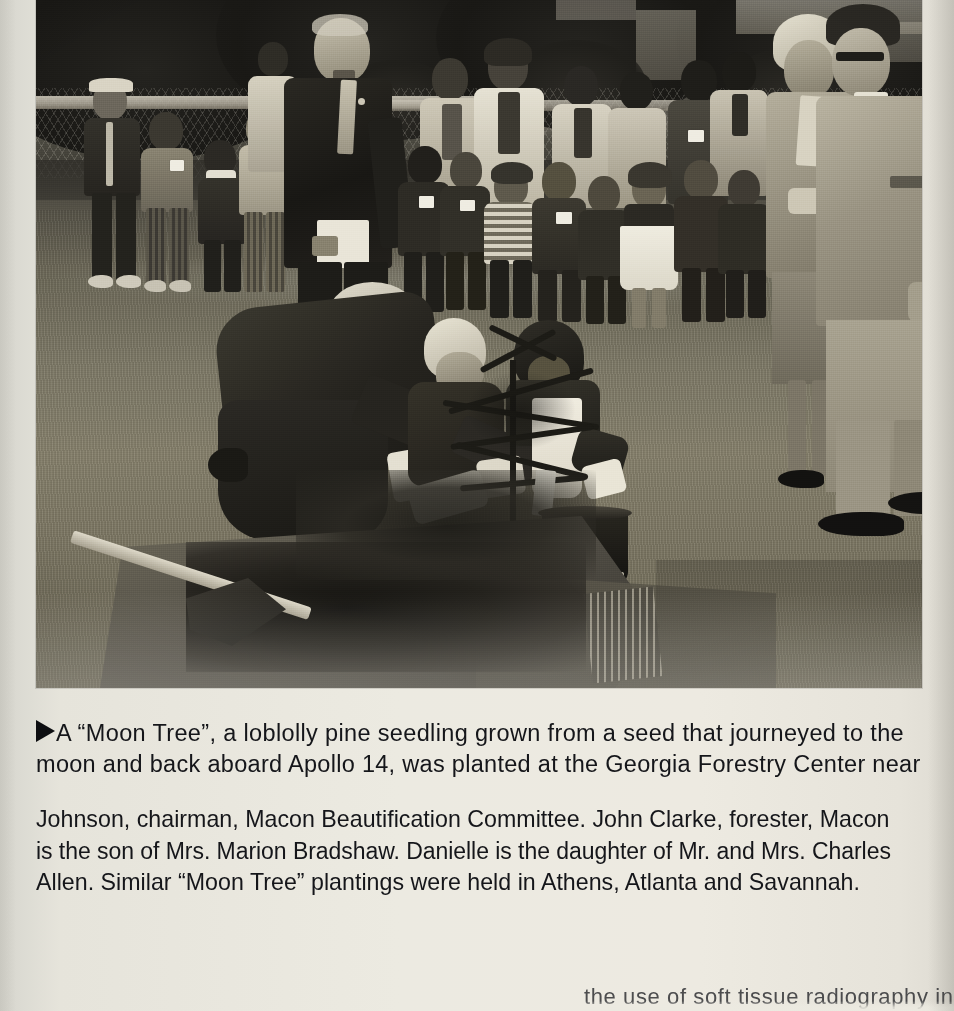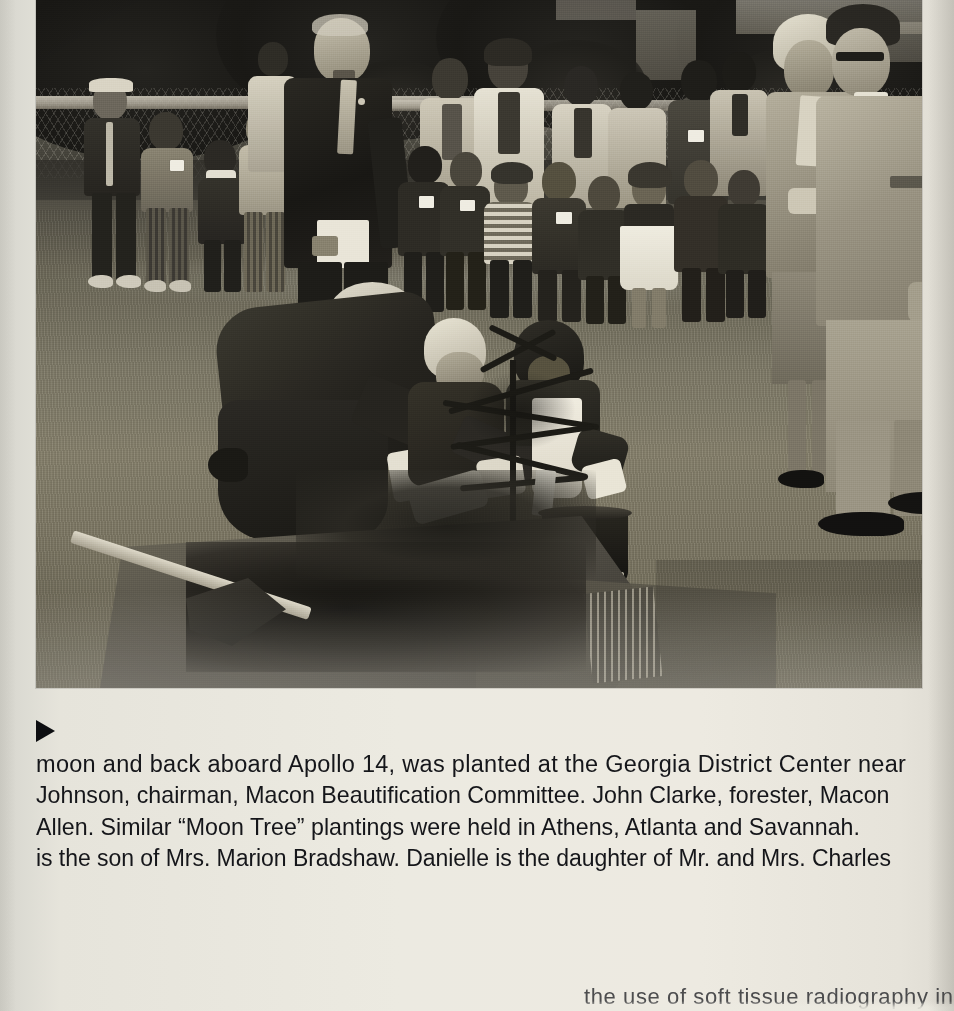--- a/index.html
+++ b/index.html
@@ -155,21 +155,21 @@
     line-height: 31.2px;
     color: #15161a;
     white-space: nowrap;
     letter-spacing: .1px;
     text-rendering: optimizeLegibility;
   }
   .cap-line.l1 { letter-spacing: .35px; }
   .cap-line.l2 { letter-spacing: .30px; }
   .cap-line.l3 { letter-spacing: .18px; }
   .cap-line.l4 { letter-spacing: .02px; font-size:23.2px; }
-  .cap-line.l5 { letter-spacing: .02px; font-size:23.2px; }
+  .cap-line.l5 { letter-spacing: .02px; font-size:23.2px;margin-top:24px; }
   .cap-line.l6 { letter-spacing: .02px; font-size:23.0px; }
   .cap-line.l7 { letter-spacing: -.05px; font-size:23.0px; }
   .cap-line.l8 { letter-spacing: .02px; font-size:23.2px; }
 
   #cap-marker {
     display: inline-block;
     width: 0; height: 0;
     border-left: 19px solid #0d0e11;
     border-top: 11px solid transparent;
     border-bottom: 11px solid transparent;
@@ -490,25 +490,25 @@
 
       <div class="sh" style="left:620px; top:560px; width:266px; height:128px; background:linear-gradient(180deg, rgba(40,38,32,.25), rgba(40,38,32,0));"></div>
 
       <div id="grain"></div>
       <div id="photo-vignette"></div>
       <div id="photo-fade"></div>
     </div>
   </div>
 
   <div id="caption">
-    <div class="cap-line l1"><span id="cap-marker"></span></div>
-    <div class="cap-line l2">moon and back aboard Apollo 14, was planted at the Georgia District Center near</div>
+    <div class="cap-line l1"><span id="cap-marker"></span><span>A “Moon Tree”, a loblolly pine seedling grown from a seed that journeyed to the</span></div>
+    <div class="cap-line l2">moon and back aboard Apollo 14, was planted at the Georgia Forestry Center near</div>
     <div class="cap-line l5">Johnson, chairman, Macon Beautification Committee. John Clarke, forester, Macon</div>
+    <div class="cap-line l7">is the son of Mrs. Marion Bradshaw. Danielle is the daughter of Mr. and Mrs. Charles</div>
     <div class="cap-line l8">Allen. Similar “Moon Tree” plantings were held in Athens, Atlanta and Savannah.</div>
-    <div class="cap-line l7">is the son of Mrs. Marion Bradshaw. Danielle is the daughter of Mr. and Mrs. Charles</div>
   </div>
 
   <div id="bleed-line">
     <span id="bleed-text">the use of soft tissue radiography in</span>
     <div id="bleed-mask"></div>
   </div>
 
   <div id="edge-shadow"></div>
   <div id="edge-shadow-left"></div>
 </div>

